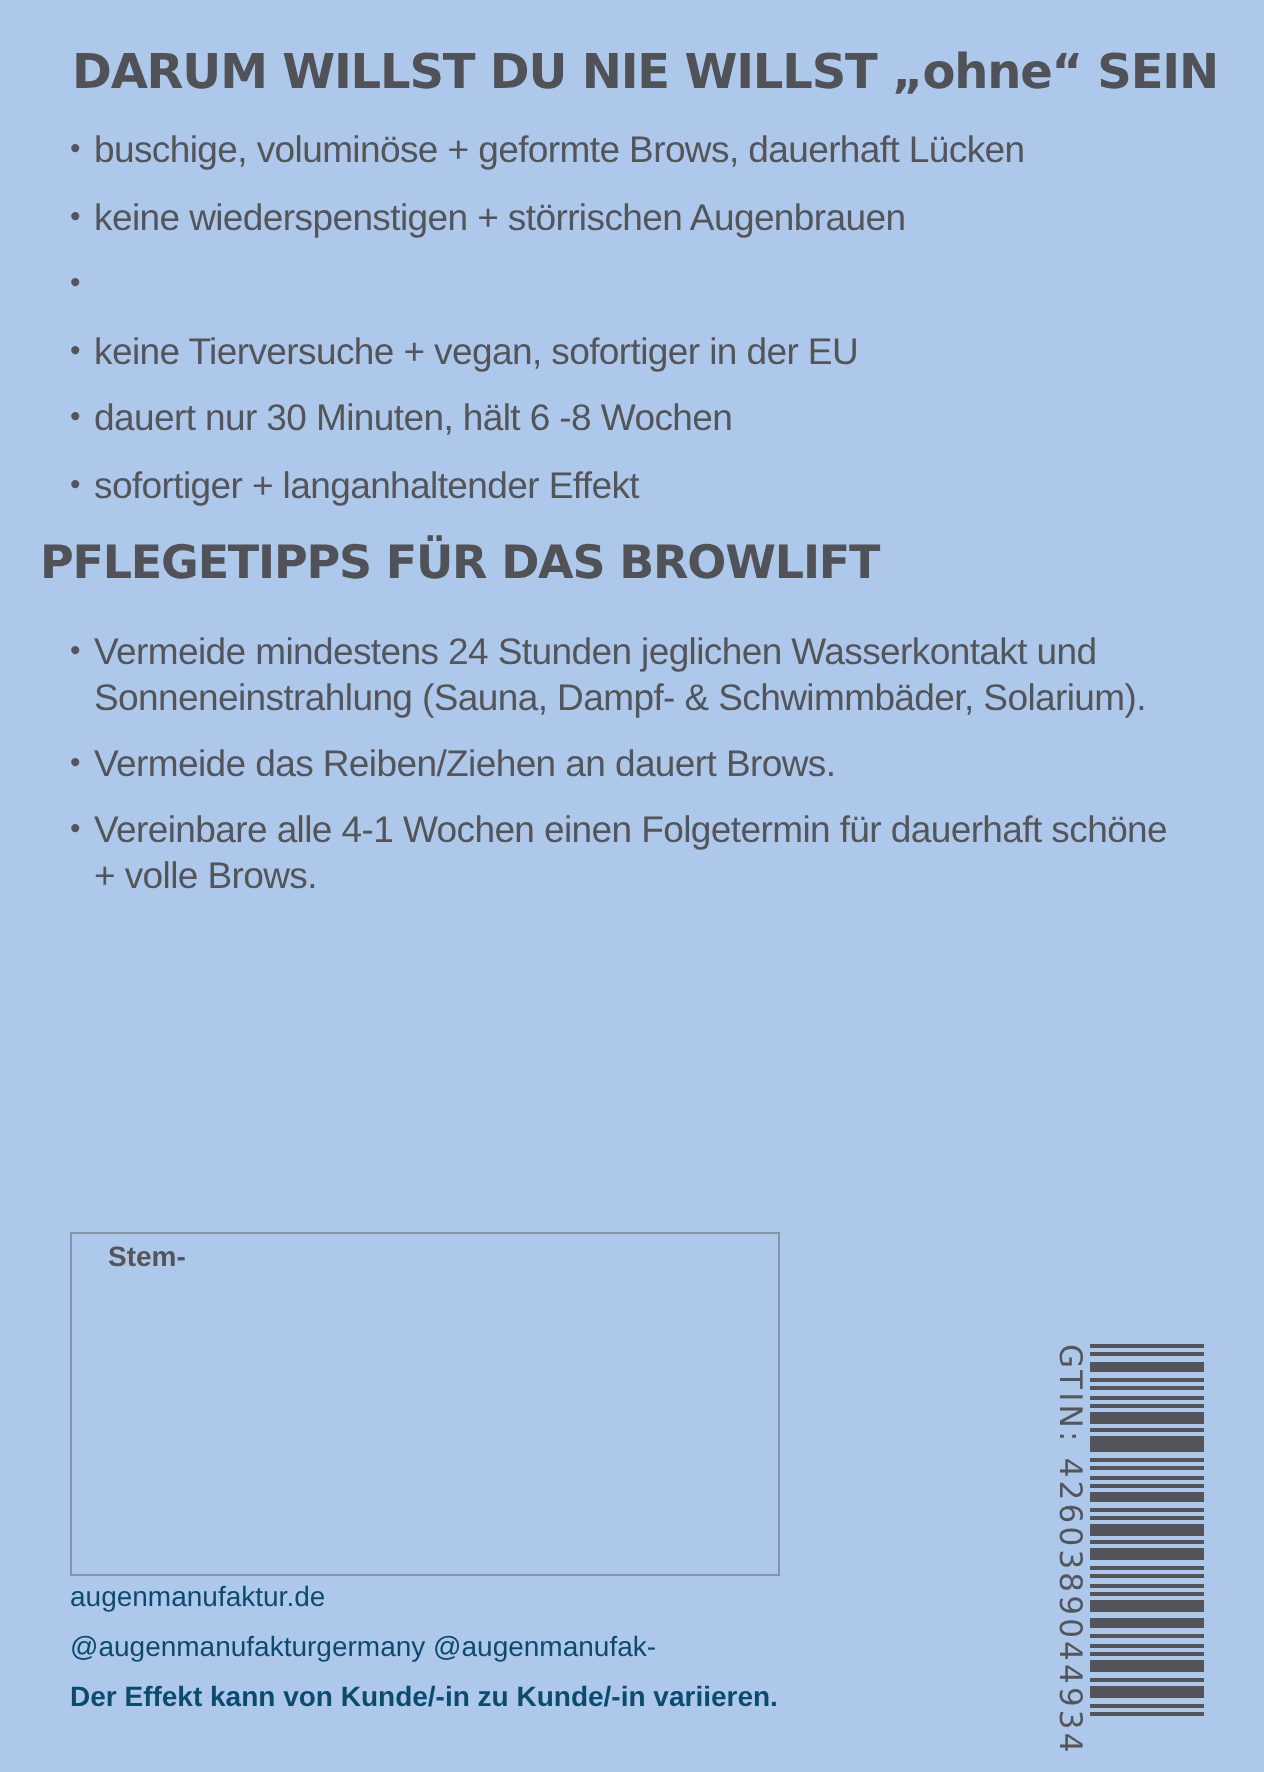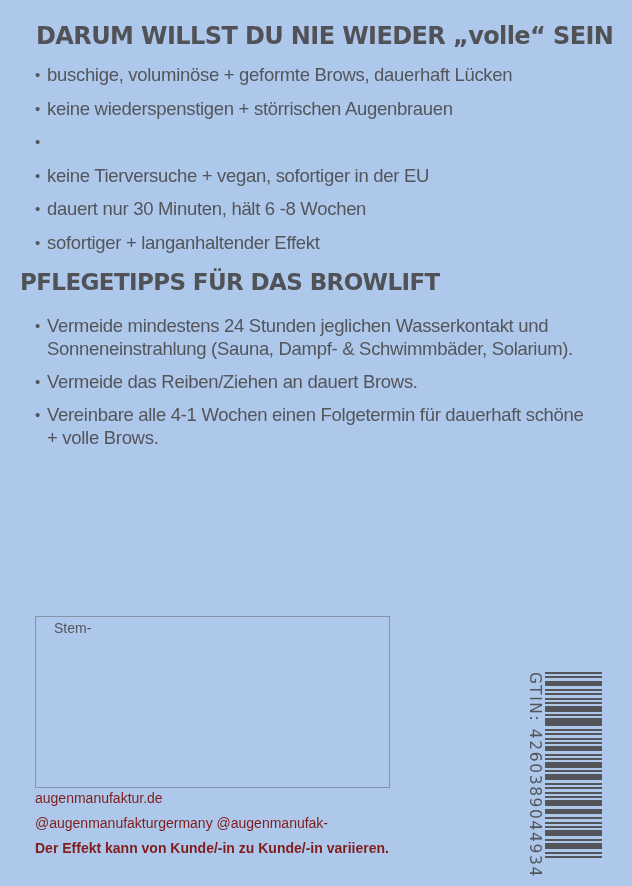--- a/index.html
+++ b/index.html
@@ -34,44 +34,44 @@
   #benefits { top: 63px; }
   #benefits li { height: 33.6px; white-space: nowrap; }
   #tips { top: 314px; width: 560px; }
   #tips li { margin-bottom: 10px; }
   .stamp-box {
     position: absolute; left: 35px; top: 616px;
     width: 353px; height: 170px;
     border: 1px solid #8594a9;
   }
   .stamp-label {
-    position: absolute; left: 18px; top: 3px; font-size: 14px; color: #54555a;
+    position: absolute; left: 18px; top: 3px; font-size: 14px; color: #54555a; font-weight: bold;
   }
-  .footer { position: absolute; left: 35px; font-size: 14px; white-space: nowrap; color: #7f1d1d; }
+  .footer { position: absolute; left: 35px; font-size: 14px; white-space: nowrap; color: #0c4a6e; }
   #f1 { top: 790px; }
   #f2 { top: 815px; }
   #f3 { top: 840px; font-weight: bold; }
   .barcode-wrap {
     position: absolute; left: 526px; top: 672px; width: 76px; height: 186px;
   }
   .gtin {
     position: absolute; left: 0; top: 0;
     width: 186px; height: 18px;
     transform-origin: 0 0;
     transform: translate(18px, 0) rotate(90deg);
     font-family: "DejaVu Sans", sans-serif;
     font-size: 15.5px; letter-spacing: 1.6px; color: #54555a; white-space: nowrap;
   }
   .bars { position: absolute; left: 19px; top: 0; width: 57px; height: 186px; }
   .bars div { position: absolute; left: 0; width: 57px; background: #54555a; }
 </style>
 </head>
 <body>
 
-<div class="h1">DARUM WILLST DU NIE WIEDER „volle“ SEIN</div>
+<div class="h1">DARUM WILLST DU NIE WILLST „ohne“ SEIN</div>
 
 <ul class="list" id="benefits">
   <li><span class="bullet">•</span><span>buschige, voluminöse + geformte Brows, dauerhaft Lücken</span></li>
   <li><span class="bullet">•</span><span>keine wiederspenstigen + störrischen Augenbrauen</span></li>
   <li><span class="bullet">•</span></li>
   <li><span class="bullet">•</span><span>keine Tierversuche + vegan, sofortiger in der EU</span></li>
   <li><span class="bullet">•</span><span>dauert nur 30 Minuten, hält 6 -8 Wochen</span></li>
   <li><span class="bullet">•</span><span>sofortiger + langanhaltender Effekt</span></li>
 </ul>
 

